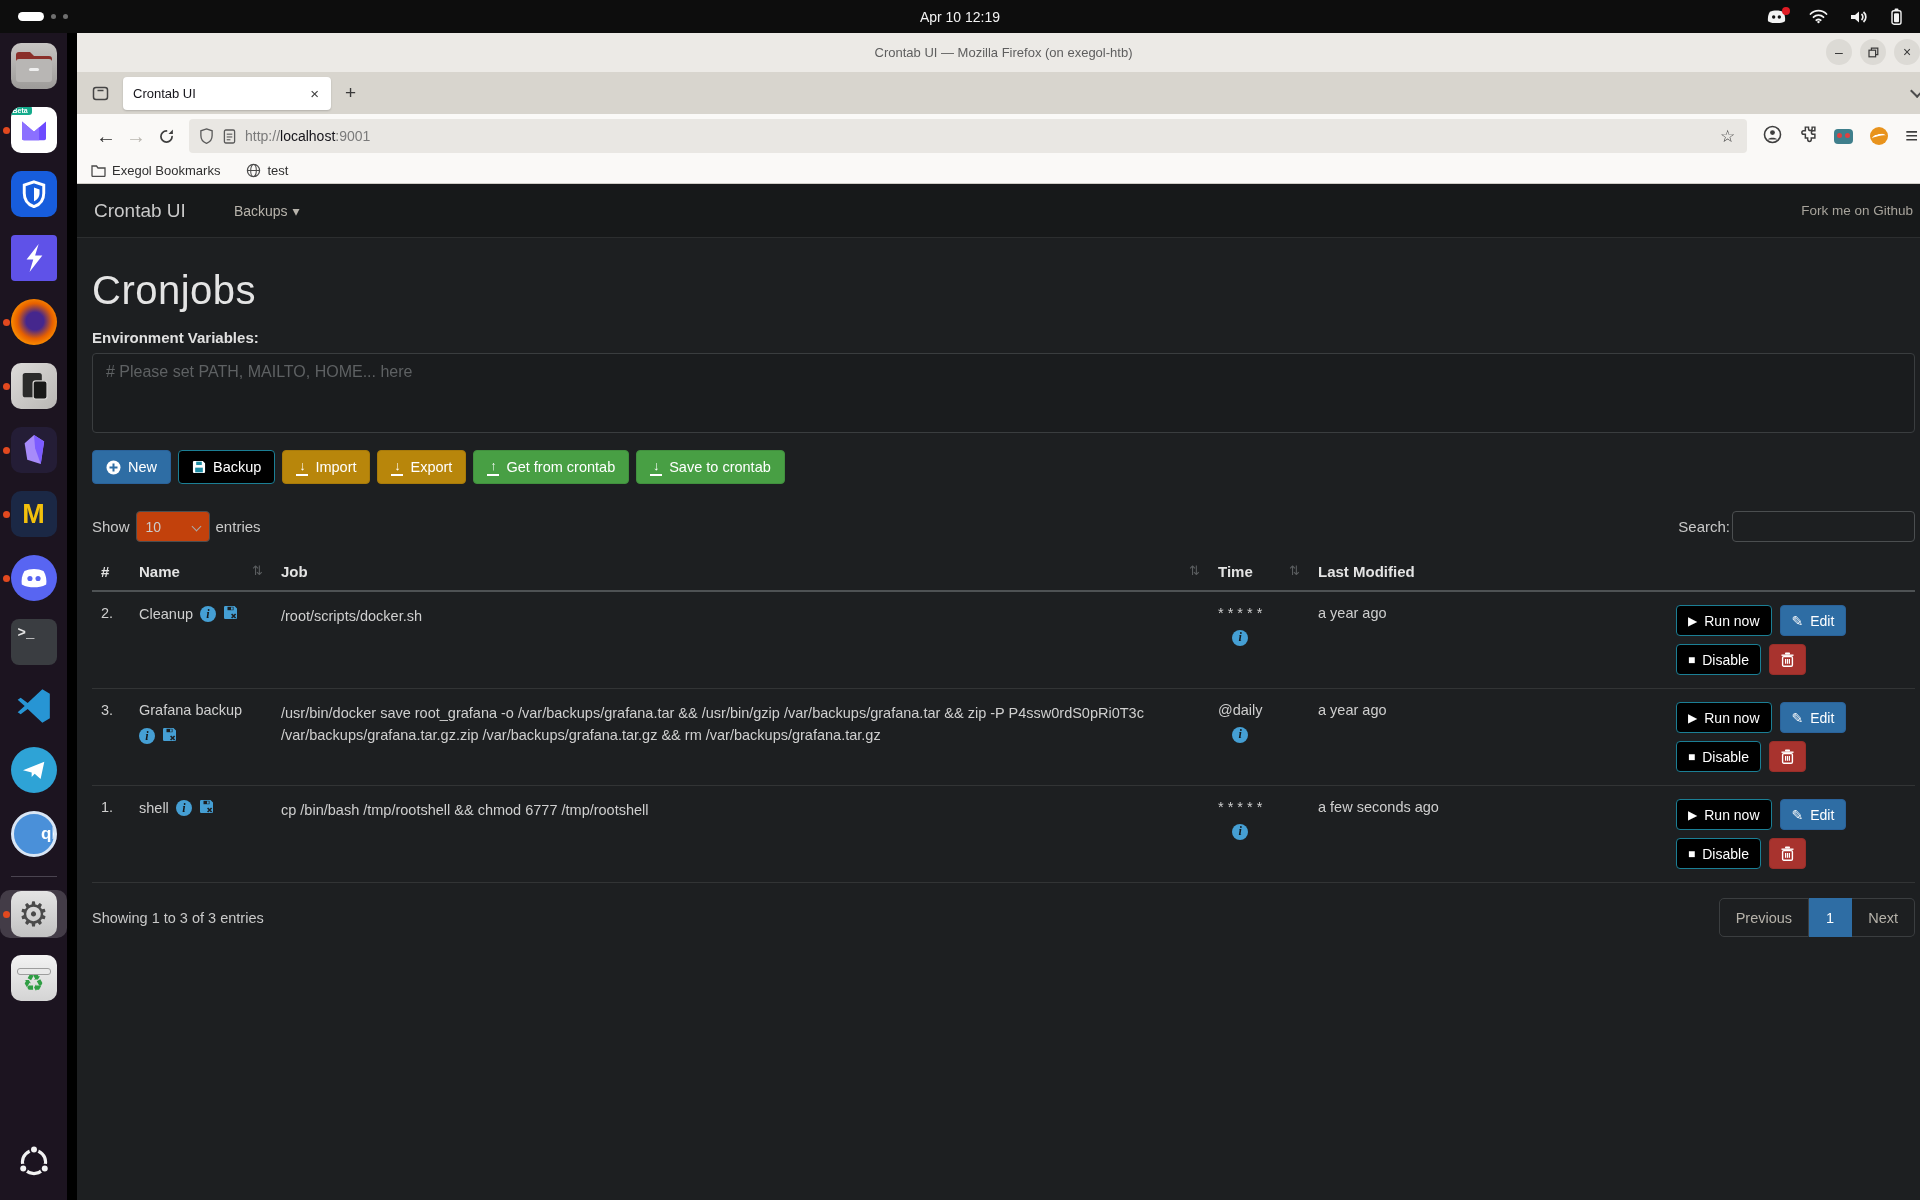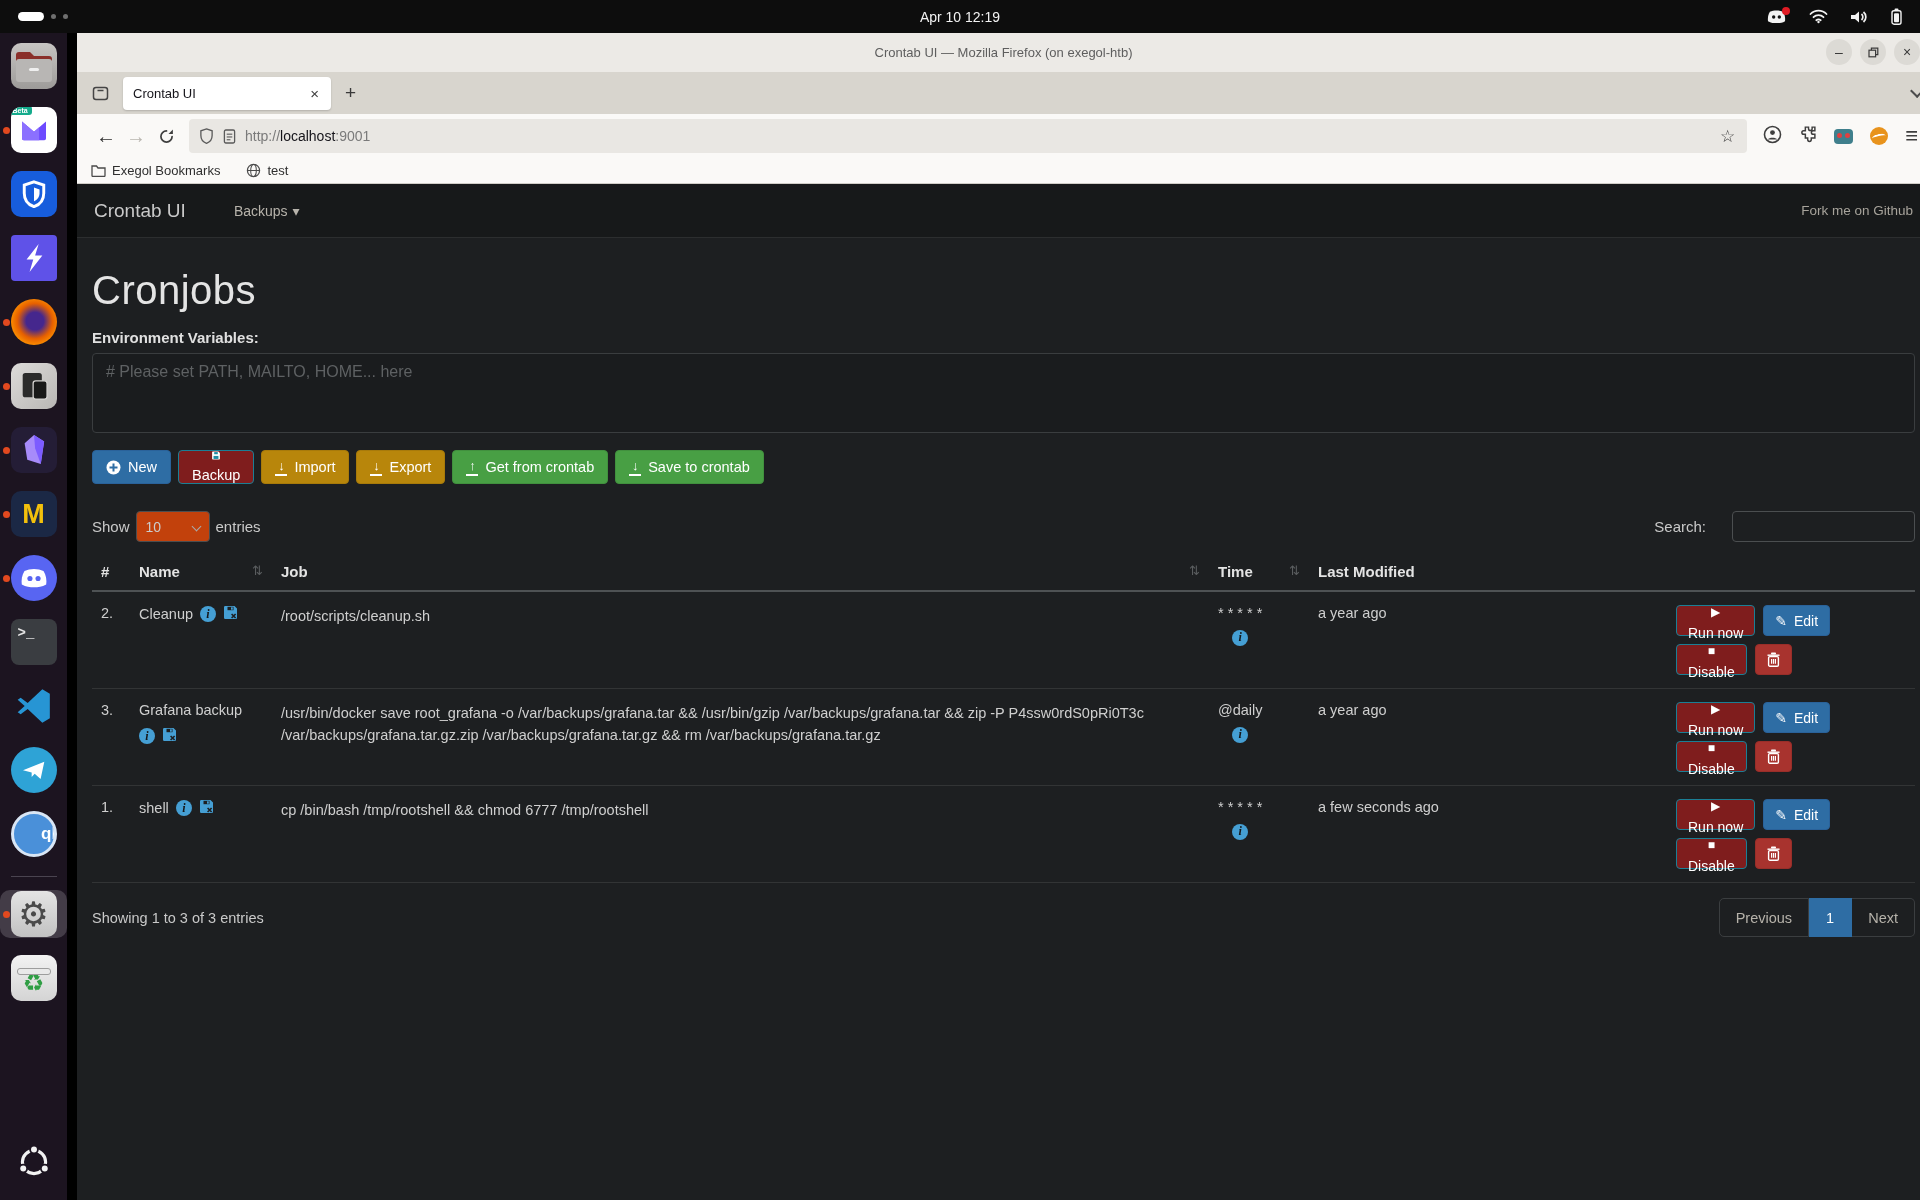--- a/index.html
+++ b/index.html
@@ -92,33 +92,33 @@
 
   .container { padding:0 15px; }
   h1.pagetitle { font-size:40px; font-weight:500; color:#e4e4e4; margin:30px 0 16px 0; letter-spacing:.5px; }
   .env-label { font-size:15px; font-weight:bold; color:#e0e0e0; margin-bottom:7px; }
   .env-ta { width:100%; height:80px; background:#1a1c1e; border:1px solid #3a3d3f; border-radius:4px; color:#cfcfcf; font-family:"Liberation Sans",sans-serif; font-size:16px; padding:9px 13px; resize:none; outline:none; }
   .env-ta::placeholder { color:#5e6163; }
 
   .btnrow { display:flex; gap:7px; margin:13px 0 27px 0; }
   .btn { height:34px; border:1px solid transparent; border-radius:4px; color:#fff; font-size:14.5px; padding:0 13px; display:inline-flex; align-items:center; gap:7px; font-family:inherit; }
   .btn-blue { background:#2e6da4; border-color:#2a629a; }
-  .btn-teal { background:#7f1d1d; border-color:#1b7f95;flex-direction:column; }
+  .btn-teal { background:#000000; border-color:#1b7f95; }
   .btn-amber { background:#b8860b; border-color:#a87a0a; }
   .btn-green { background:#489f44; border-color:#41903e; }
   .btn-red { background:#a8332e; border-color:#992e29; }
   .tray-ico { display:inline-flex; flex-direction:column; align-items:center; line-height:1; }
   .tray-ico .ar { font-size:13px; font-weight:bold; }
   .tray-ico .bar { width:12px; height:2px; background:#fff; margin-top:2px; }
 
   .listctl { display:flex; justify-content:space-between; align-items:center; margin-bottom:12px; font-size:15px; color:#c9c9c9; }
   .lc-left { display:flex; align-items:center; gap:6px; }
   .fake-select { width:74px; height:31px; background:#c2410c; border:1px solid #4b4e50; border-radius:4px; display:flex; align-items:center; padding:0 9px; color:#cccccc; font-size:14px; position:relative; }
   .fake-select .chev { position:absolute; right:9px; top:11px; width:7px; height:7px; border-right:1.6px solid #aaa; border-bottom:1.6px solid #aaa; transform:rotate(45deg); }
-  .lc-right { display:flex; align-items:center; gap:26px; }
+  .lc-right { display:flex; align-items:center; gap:2px; }
   .search-input { width:183px; height:31px; background:#1d1f21; border:1px solid #4b4e50; border-radius:4px; color:#ccc; padding:0 8px; outline:none; font-family:inherit; }
 
   .tbl { width:100%; }
   .thead { display:flex; border-bottom:2px solid #4e5254; padding:9px 0 10px 0; font-weight:bold; font-size:15px; color:#e3e3e3; }
   .c { padding:0 9px; }
   .c-idx { width:38px; flex:none; }
   .c-name { width:142px; flex:none; display:flex; justify-content:space-between; align-items:flex-start; }
   .c-job { flex:1; display:flex; justify-content:space-between; align-items:flex-start; }
   .c-time { width:100px; flex:none; display:flex; justify-content:space-between; align-items:flex-start; }
   .c-mod { width:358px; flex:none; }
@@ -515,21 +515,21 @@
                 <span>
                   <svg width="15" height="15" viewBox="0 0 15 15">
                       <path d="M1 2.2 a1.2 1.2 0 0 1 1.2-1.2 h9.3 l2.5 2.5 v9.3 a1.2 1.2 0 0 1 -1.2 1.2 h-10.6 a1.2 1.2 0 0 1 -1.2 -1.2 Z" fill="#459fd4"></path>
                       <rect x="4.5" y="1.8" width="6" height="3.4" fill="#1d1f21"></rect>
                       <rect x="8" y="2.3" width="1.8" height="2.4" fill="#459fd4"></rect>
                       <path d="M8.6 9 l4 4 M12.6 9 l-4 4" stroke="#1d1f21" stroke-width="1.6"></path>
                     </svg>
                 </span>
               </div>
             </div>
-            <div class="c c-job job-text" style="display:block;">/root/scripts/cleanup.sh</div>
+            <div class="c c-job job-text" style="display:block;">/root/scripts/docker.sh</div>
             <div class="c" style="width:100px;flex:none;">
               <div class="time-wrap">
                 <div class="time-str">* * * * *</div>
                 <span class="info-dot">i</span>
               </div>
             </div>
             <div class="c c-mod">a year ago</div>
             <div class="c c-act">
               <div class="act-wrap">
                 <button class="btn btn-teal btn-sm">

